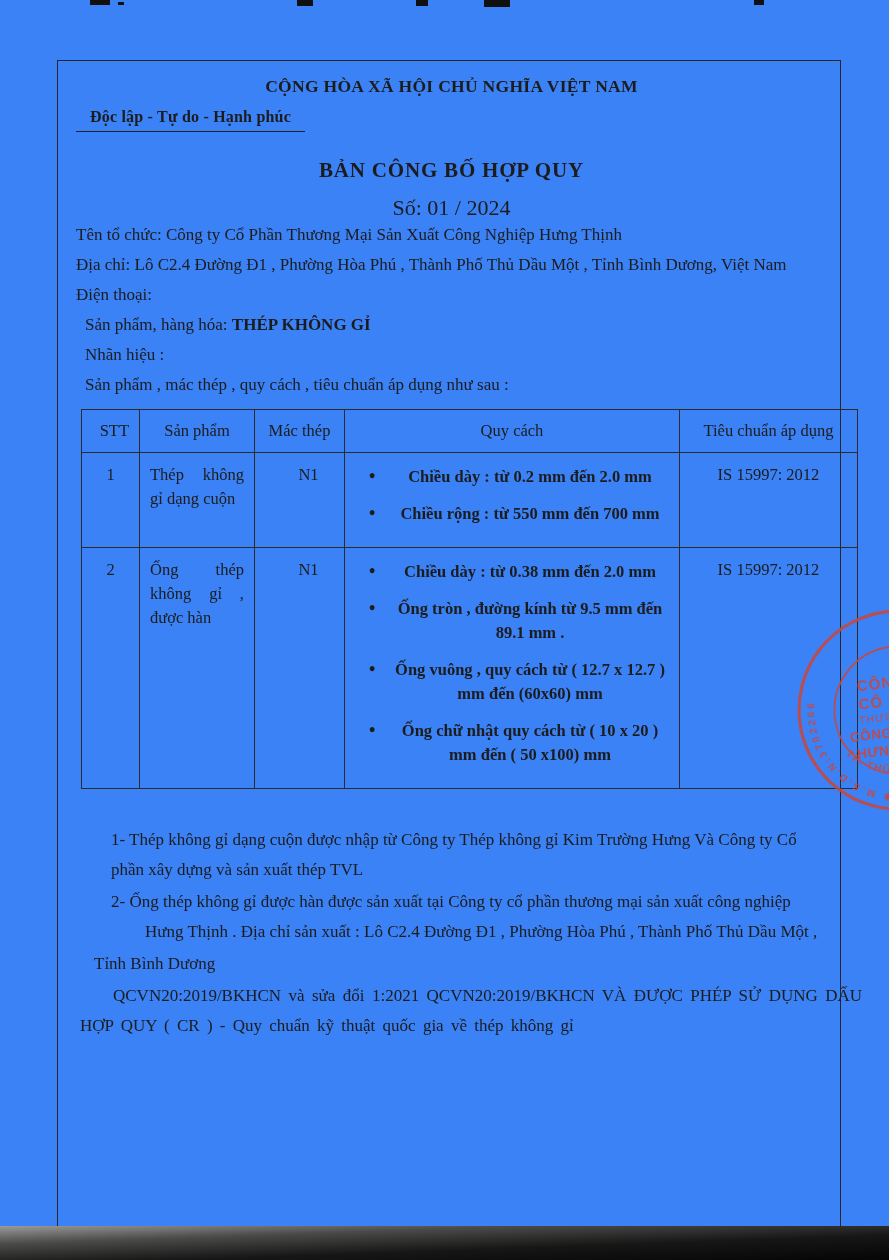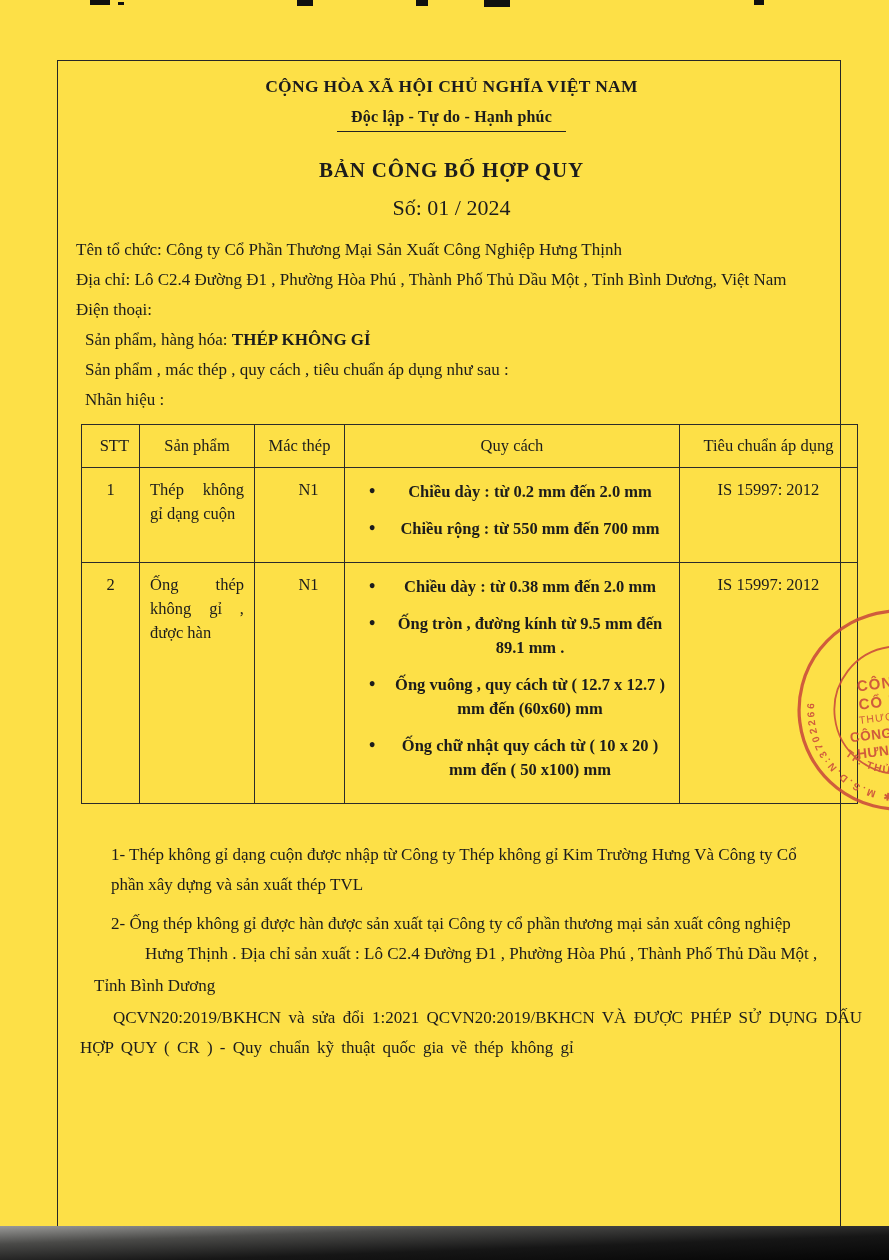--- a/index.html
+++ b/index.html
@@ -1,51 +1,51 @@
 <!DOCTYPE html>
 <html><head>
 <meta charset="utf-8">
 <style>
   * { margin:0; padding:0; box-sizing:border-box; }
   html,body { background:#ffffff; }
   body { font-family:"Liberation Serif", serif; }
 
   .page {
     position:relative; width:889px; height:1260px;
-    background:#fde047; overflow:hidden; color:#1c1c1c; margin:0 auto;
+    background:#3b82f6; overflow:hidden; color:#1c1c1c; margin:0 auto;
   }
 
   
   .artifact { position:absolute; background:#101010; }
   .bottom-band {
     position:absolute; left:0; bottom:0; width:889px; height:34px;
     background:linear-gradient(178deg, #9a9a98 0%, #4a4a48 28%, #161616 62%, #050505 100%);
   }
 
   .frame {
     position:absolute; left:57px; top:60px; width:784px; height:1186px;
     border:1.6px solid #262626; background:transparent;
   }
 
   .content {
     position:absolute; left:57px; top:60px; width:784px;
     padding:14px 14px 0 19px; font-size:17px; line-height:30px;
   }
 
   .nat-title { text-align:center; font-weight:bold; font-size:17.5px; line-height:24px; letter-spacing:.3px; }
-  .motto-wrap { text-align:center; margin-top:4px; }
+  .motto-wrap { text-align:left; margin-top:4px; }
   .motto {
     display:inline-block; font-weight:bold; font-size:16px; line-height:22px;
     border-bottom:1.6px solid #222; padding:0 14px 3px 14px; letter-spacing:.2px;
   }
   .doc-title { text-align:center; font-weight:bold; font-size:21px; line-height:26px; margin-top:25px; letter-spacing:.8px; }
   .doc-number { text-align:center; font-size:22px; margin-top:13px; line-height:24px; }
 
   .body-line { margin-top:0; }
-  .first-line { margin-top:15px; }
+  .first-line { }
   .indent-sm { padding-left:9px; }
 
   
   .spec-table {
     border-collapse:collapse; table-layout:fixed; width:776px;
     margin:9px 0 0 5px; font-size:16.5px; line-height:24px;
   }
   .spec-table th, .spec-table td {
     border:1.3px solid #2b2b2b; vertical-align:top; text-align:center;
     padding:8px 8px; font-weight:normal;
@@ -54,21 +54,21 @@
   .spec-table .c-stt { text-align:center; padding-top:10px; }
   .spec-table .c-sp { padding:10px 10px; text-align:justify; }
   .spec-table .c-mt { padding:10px 0 0 18px; }
   .spec-table .c-tc { padding:10px 8px; }
   .bullet { position:relative; padding-left:28px; margin:4px 0 13px 8px;font-weight:bold; }
   .bullet::before { content:"\2022"; position:absolute; left:8px; top:-1px; font-size:18px; }
 
   
   .notes { margin-top:36px; padding-left:18px; padding-right:2px; }
   .note1 { padding-left:17px; }
-  .note2 { padding-left:51px; text-indent:-34px; margin-top:9px; }
+  .note2 { padding-left:51px; text-indent:-34px; margin-top:2px; }
   .province-line { margin-top:2px; }
   .conformity-line { margin-top:2px; }
   .regulation-para {
     margin:2px 0 0 -14px; width:782px;
     text-align:justify; text-indent:33px; word-spacing:3px;
   }
 
   
   .stamp { position:absolute; left:792px; top:604px; width:212px; height:212px; opacity:.86; transform:rotate(-7deg); }
   .stamp text { font-family:"Liberation Sans", sans-serif; fill:#c9473b; }
@@ -99,22 +99,22 @@
       <span class="motto">Độc lập - Tự do - Hạnh phúc</span>
     </div>
 
     <div class="doc-title">BẢN CÔNG BỐ HỢP QUY</div>
     <div class="doc-number">Số: 01 / 2024</div>
 
     <p class="body-line first-line">Tên tổ chức: Công ty Cổ Phần Thương Mại Sản Xuất Công Nghiệp Hưng Thịnh</p>
     <p class="body-line">Địa chỉ: Lô C2.4 Đường Đ1 , Phường Hòa Phú , Thành Phố Thủ Dầu Một , Tỉnh Bình Dương, Việt Nam</p>
     <p class="body-line">Điện thoại:</p>
     <p class="body-line indent-sm"><span>Sản phẩm, hàng hóa:</span> <b>THÉP KHÔNG GỈ</b></p>
+    <p class="body-line indent-sm">Nhãn hiệu :</p>
     <p class="body-line indent-sm">Sản phẩm , mác thép , quy cách , tiêu chuẩn áp dụng như sau :</p>
-    <p class="body-line indent-sm">Nhãn hiệu :</p>
 
     <table class="spec-table">
       <colgroup>
         <col style="width:58px">
           <col style="width:115px">
           <col style="width:90px">
           <col style="width:335px">
           <col style="width:178px">
       </colgroup>
       <thead>

